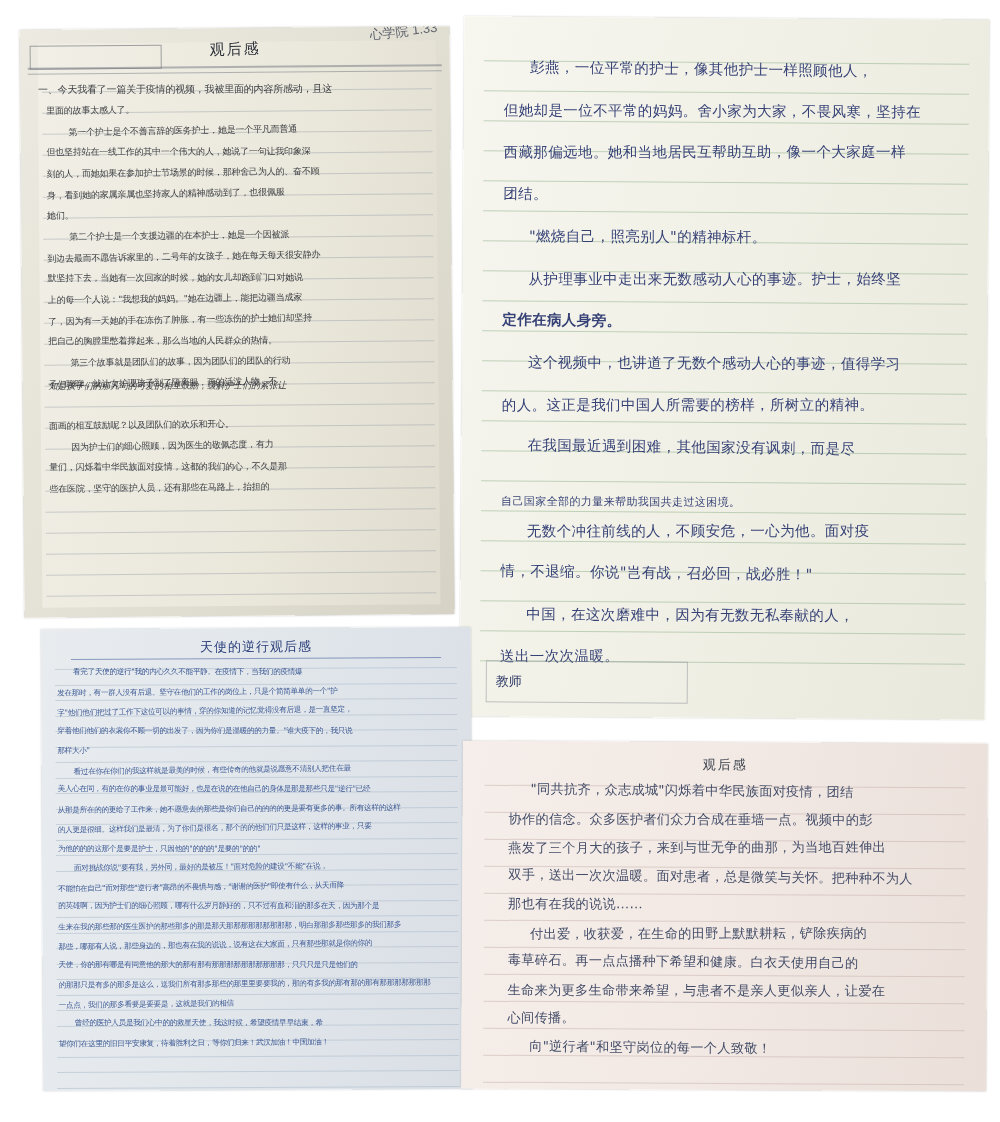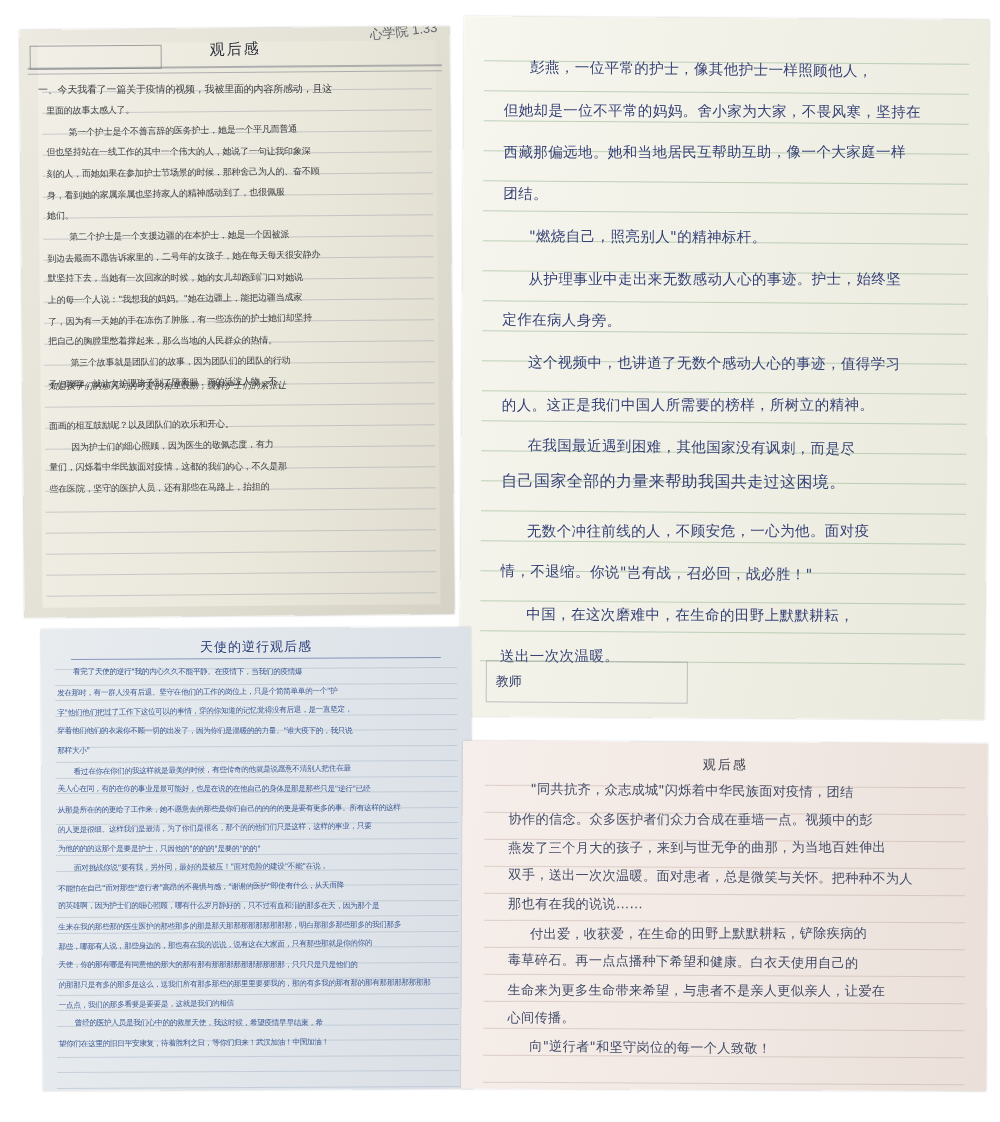--- a/index.html
+++ b/index.html
@@ -242,28 +242,28 @@
         <div class="rule" style="top: 614px; left: 20px; right: 20px; background: rgb(127, 168, 127);"></div>
         <div class="rule" style="top: 644px; left: 20px; right: 20px; background: rgb(127, 168, 127);"></div>
       </div>
     <div class="text-layer" id="text-tr">
         <div class="hw blue" style="top: 44px; left: 66px; font-size: 14.5px; letter-spacing: 0.4px; opacity: 0.93;">彭燕，一位平常的护士，像其他护士一样照顾他人，</div>
         <div class="hw blue" style="top: 86px; left: 40px; font-size: 14.5px; letter-spacing: 0.4px; opacity: 0.93;">但她却是一位不平常的妈妈。舍小家为大家，不畏风寒，坚持在</div>
         <div class="hw blue" style="top: 128px; left: 40px; font-size: 14.5px; letter-spacing: 0.4px; opacity: 0.93; font-family: Liberation Mono, monospace;">西藏那偏远地。她和当地居民互帮助互助，像一个大家庭一样</div>
         <div class="hw blue" style="top: 170px; left: 40px; font-size: 14.5px; letter-spacing: 0.4px; opacity: 0.93;">团结。</div>
         <div class="hw blue" style="top: 212px; left: 66px; font-size: 14.5px; letter-spacing: 0.4px; opacity: 0.93;">"燃烧自己，照亮别人"的精神标杆。</div>
         <div class="hw blue" style="top: 254px; left: 66px; font-size: 14.5px; letter-spacing: 0.4px; opacity: 0.93;">从护理事业中走出来无数感动人心的事迹。护士，始终坚</div>
-        <div class="hw blue" style="top: 296px; left: 40px; font-size: 14.5px; letter-spacing: 0.4px; opacity: 0.93;">定作在病人身旁。</div>
+        <div class="hw blue" style="top: 296px; left: 40px; font-size: 14.5px; letter-spacing: 0.4px; opacity: 0.93; font-weight: bold;">定作在病人身旁。</div>
         <div class="hw blue" style="top: 338px; left: 66px; font-size: 14.5px; letter-spacing: 0.4px; opacity: 0.93;">这个视频中，也讲道了无数个感动人心的事迹，值得学习</div>
         <div class="hw blue" style="top: 380px; left: 40px; font-size: 14.5px; letter-spacing: 0.4px; opacity: 0.93;">的人。这正是我们中国人所需要的榜样，所树立的精神。</div>
         <div class="hw blue" style="top: 422px; left: 66px; font-size: 14.5px; letter-spacing: 0.4px; opacity: 0.93;">在我国最近遇到困难，其他国家没有讽刺，而是尽</div>
-        <div class="hw blue" style="top: 456px; left: 40px; font-size: 16px; letter-spacing: 0.4px; opacity: 0.93;">自己国家全部的力量来帮助我国共走过这困境。</div>
+        <div class="hw blue" style="top: 479px; left: 40px; font-size: 11px; letter-spacing: 0.4px; opacity: 0.93;">自己国家全部的力量来帮助我国共走过这困境。</div>
         <div class="hw blue" style="top: 506px; left: 66px; font-size: 14.5px; letter-spacing: 0.4px; opacity: 0.93;">无数个冲往前线的人，不顾安危，一心为他。面对疫</div>
         <div class="hw blue" style="top: 548px; left: 40px; font-size: 14.5px; letter-spacing: 0.4px; opacity: 0.93;">情，不退缩。你说"岂有战，召必回，战必胜！"</div>
-        <div class="hw blue" style="top: 590px; left: 66px; font-size: 14.5px; letter-spacing: 0.4px; opacity: 0.93;">中国，在这次磨难中，在生命的田野上默默耕耘，</div>
+        <div class="hw blue" style="top: 590px; left: 66px; font-size: 14.5px; letter-spacing: 0.4px; opacity: 0.93;">中国，在这次磨难中，因为有无数无私奉献的人，</div>
         <div class="hw blue" style="top: 632px; left: 40px; font-size: 14.5px; letter-spacing: 0.4px; opacity: 0.93;">送出一次次温暖。</div>
       </div>
     <div class="stamp-box" id="sigbox-tr" style="left:26px; bottom:14px; width:200px; height:40px;"></div>
     <div class="sig" id="sig-tr" style="left:36px; bottom:26px; font-size:13px; color:#2f3a66;">教师</div>
   </div>
 
   <div class="photo" id="photo-bl">
     <div class="rules" id="rules-bl">
         <div class="rule" style="top: 40px; left: 14px; right: 14px; background: rgb(159, 178, 196);"></div>
         <div class="rule" style="top: 55.5px; left: 14px; right: 14px; background: rgb(159, 178, 196);"></div>

